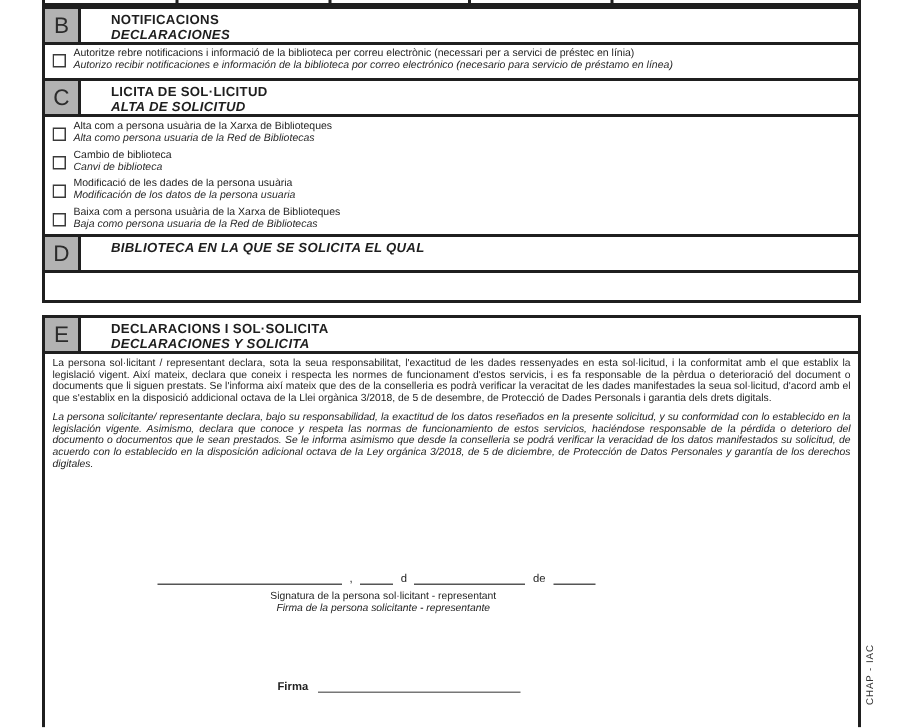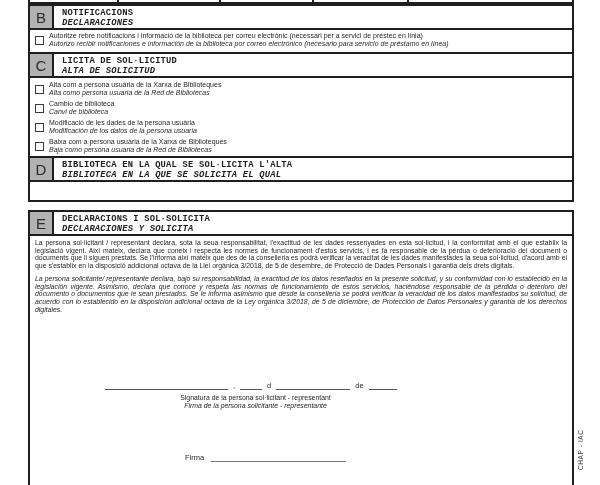--- a/index.html
+++ b/index.html
@@ -34,21 +34,21 @@
   .form-table + .form-table{margin-top:-2px;}
 
   .sec-header{display:flex;height:24px;border-bottom:2px solid var(--line);}
   .letter-cell{
     width:24px;flex:0 0 24px;
     background:var(--letter-bg);
     border-right:2px solid var(--line);
     display:flex;align-items:center;justify-content:center;
     font-size:15px;color:var(--letter-fg);
   }
-  .title-cell{padding:2px 0 0 8px;overflow:hidden;font-family:Liberation Mono, monospace;}
+  .title-cell{padding:2px 0 0 20px;overflow:hidden;}
   .title-ca{font-weight:bold;font-size:8.8px;line-height:10px;letter-spacing:.2px;}
   .title-es{font-weight:bold;font-style:italic;font-size:8.8px;line-height:10px;letter-spacing:.2px;}
 
   .sec-body{background:#fff;}
   .body-b{height:22px;padding:2px 4px 0 5px;}
   .body-c{height:78px;padding:3px 4px 0 5px;}
   .body-d{height:18px;}
   .option{display:flex;align-items:flex-start;height:19px;overflow:hidden;}
   .checkbox{
     width:9px;height:9px;flex:0 0 9px;
@@ -79,21 +79,21 @@
 
   .sig-captions{
     position:absolute;top:155px;left:73px;width:305px;
     text-align:center;font-size:6.9px;line-height:7.8px;
   }
   .cap-es{font-style:italic;}
 
   .firma-row{
     position:absolute;top:214px;left:155px;
     display:flex;align-items:center;gap:7px;
-    font-size:7.5px;line-height:9px;
+    font-size:7.5px;line-height:9px;font-weight:bold;
   }
   .blank-firma{width:135px;border-bottom:1px solid #777;}
 
   .side-text{
     position:absolute;left:577px;top:412px;height:58px;
     writing-mode:vertical-rl;transform:rotate(180deg);
     font-size:6.5px;letter-spacing:.6px;color:#333;
     white-space:nowrap;
   }
 </style>
@@ -166,21 +166,20 @@
             <span class="opt-es">Baja como persona usuaria de la Red de Bibliotecas</span>
           </div>
         </div>
       </div>
     </div>
 
     <div class="form-table">
       <div class="sec-header">
         <div class="letter-cell">D</div>
         <div class="title-cell">
-          <div class="title-ca">BIBLIOTECA EN LA QUAL SE SOL·LICITA L'ALTA</div>
           <div class="title-es">BIBLIOTECA EN LA QUE SE SOLICITA EL QUAL</div>
         </div>
       </div>
       <div class="sec-body body-d"></div>
     </div>
 
     <div class="section-gap"></div>
 
     <div class="form-table table-e">
       <div class="sec-header">

